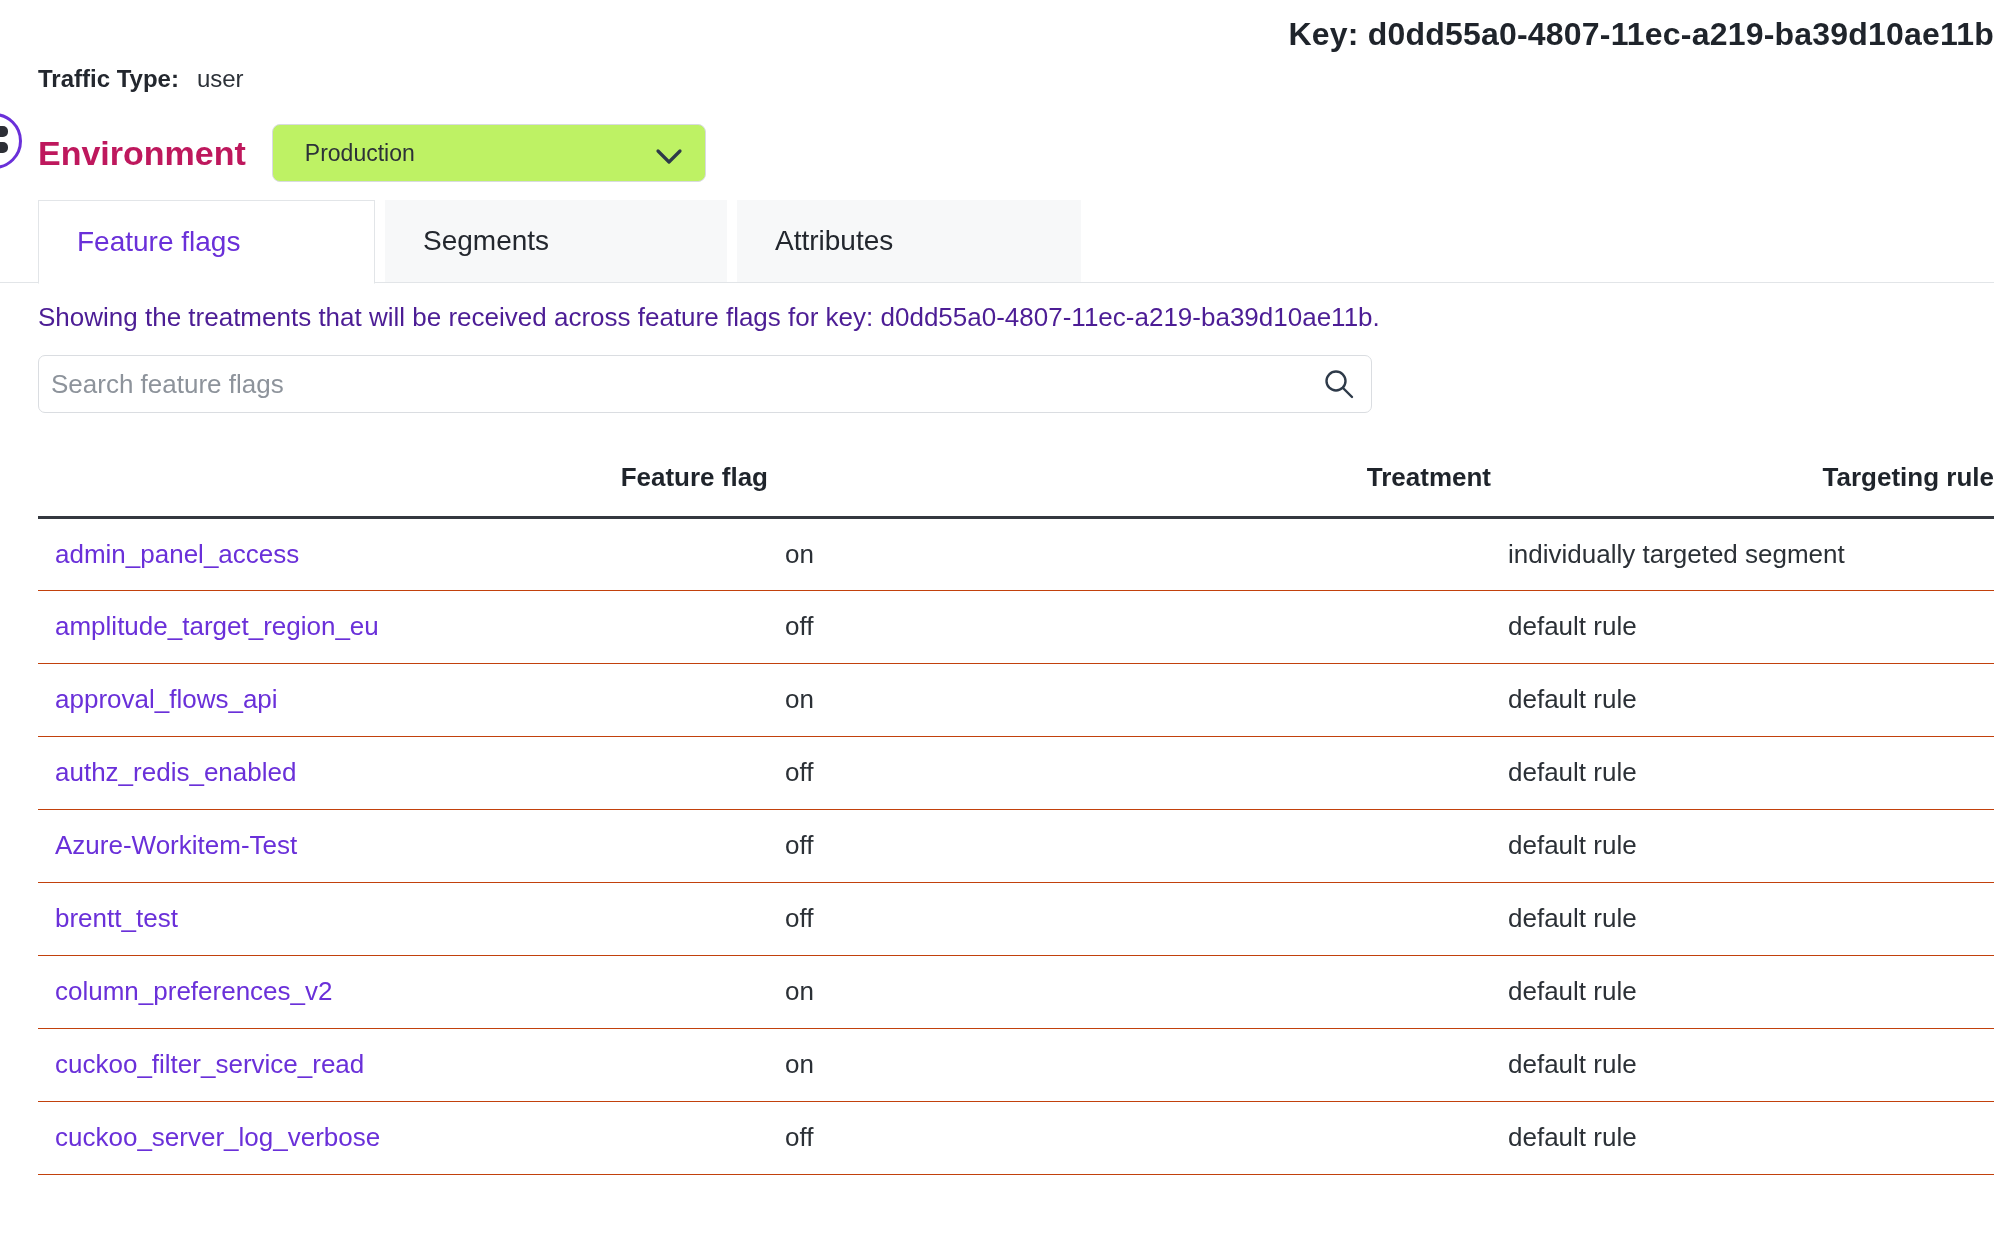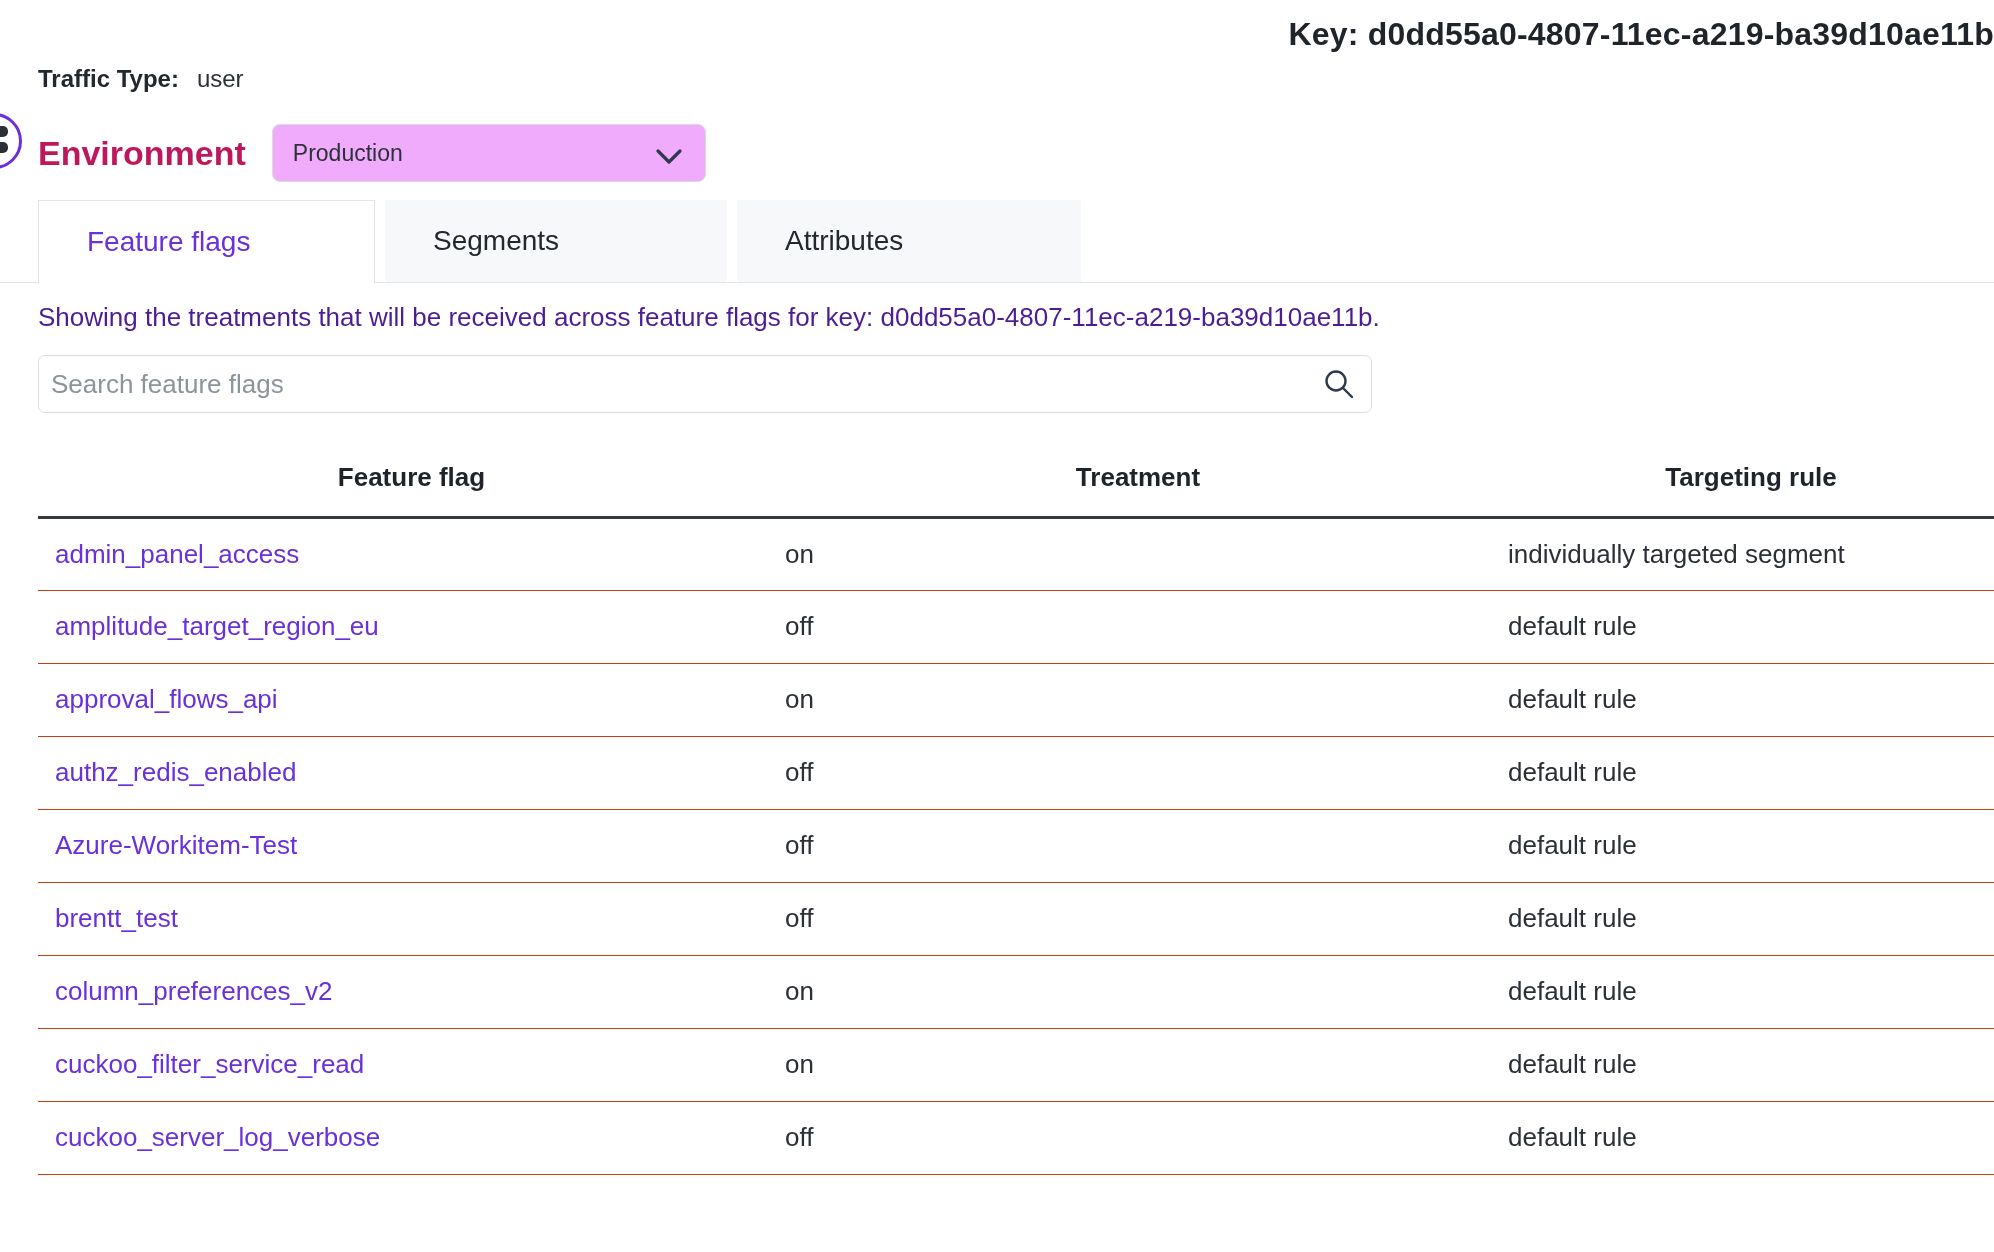--- a/index.html
+++ b/index.html
@@ -30,23 +30,23 @@
     display: flex; align-items: center;
     height: 58px;
   }
   .env-row .lbl { font-size: 34px; font-weight: bold; color: #be185d; }
   .env-select {
     position: relative;
     margin-left: 26px;
     width: 434px; height: 58px;
     border: 1px solid #d8dbdf;
     border-radius: 8px;
-    background: #f0abfc;
+    background: #bef264;
     display: flex; align-items: center;
-    padding: 0 54px 0 20px;
+    padding: 0 54px 0 32px;
     font-size: 23px; color: #2c3138;
     cursor: pointer;
   }
   .env-select .chev { position: absolute; right: 22px; top: 20px; }
 
   
   .edge-badge {
     position: absolute; left: -34px; top: 99px;
     width: 56px; height: 56px;
     border: 3px solid #6a30d9; border-radius: 50%;
@@ -63,21 +63,21 @@
   .tabs {
     margin-top: 18px;
     height: 83px;
     border-bottom: 1px solid #e2e5e8;
     display: flex;
     padding-left: 38px;
   }
   .tab {
     height: 82px;
     display: flex; align-items: center;
-    padding-left: 48px;
+    padding-left: 38px;
     font-size: 28px;
     cursor: pointer;
     background: #f7f8f9;
     color: #23272e;
     margin-right: 10px;
   }
   .tab.t0 { width: 337px; }
   .tab.t1 { width: 342px; }
   .tab.t2 { width: 344px; }
   .tab.active {
@@ -115,21 +115,21 @@
   
   .flags-table {
     margin: 26px 0 0 38px;
     width: 1956px;
     border-collapse: collapse;
     table-layout: fixed;
   }
   .flags-table col.c1 { width: 730px; }
   .flags-table col.c2 { width: 723px; }
   .flags-table th {
-    text-align: center;
+    text-align: right;
     font-size: 26px; font-weight: bold; color: #1f242b;
     padding: 0 0 0 17px;
     height: 78px;
     border-bottom: 3px solid #34383f;
     vertical-align: middle;
   }
   .flags-table td {
     font-size: 26px; color: #2b3036;
     padding: 0 0 0 17px;
     height: 73px;

